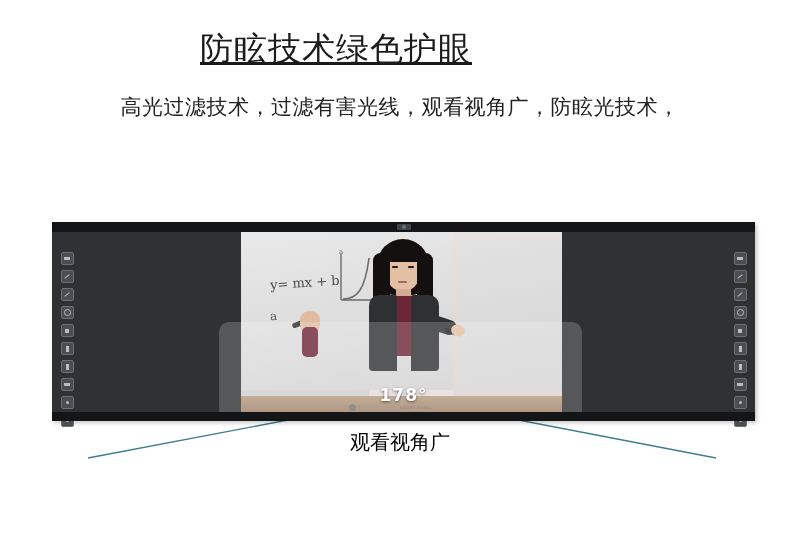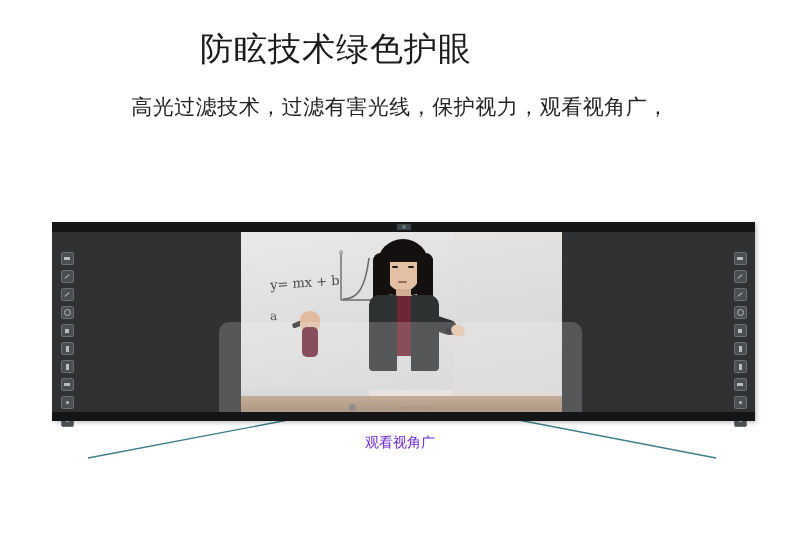--- a/index.html
+++ b/index.html
@@ -20,20 +20,21 @@
     position: absolute;
     top: 26px;
     left: 0;
     width: 672px;
     text-align: center;
     font-size: 33px;
     line-height: 46px;
     color: #1b1b1b;
     font-weight: 400;
     letter-spacing: 1px;
+    text-decoration: underline;
   }
   .subcopy {
     position: absolute;
     top: 92px;
     left: 40px;
     width: 720px;
     text-align: center;
     font-size: 21px;
     line-height: 31px;
     color: #222222;
@@ -360,32 +361,32 @@
   }
   .brand-word.small { font-size: 4px; color: #7d8287; }
 
   
   .caption {
     position: absolute;
     left: 0;
     top: 430px;
     width: 800px;
     text-align: center;
-    font-size: 14px;
+    font-size: 20px;
     line-height: 25px;
-    color: #6d28d9;
+    color: #000000;
   }
 </style>
 </head>
 <body>
 
 <div class="headline">防眩技术绿色护眼</div>
 
 <div class="subcopy">
-  <div>高光过滤技术，过滤有害光线，保护视力，观看视角广，</div>
+  <div>高光过滤技术，过滤有害光线，观看视角广，防眩光技术，</div>
 </div>
 
 <svg class="angle-lines" viewBox="0 0 800 540" width="800" height="540" aria-hidden="true">
   <line x1="88" y1="458" x2="404" y2="398" stroke="#3f7e8b" stroke-width="1.4"></line>
   <line x1="404" y1="398" x2="716" y2="458" stroke="#3f7e8b" stroke-width="1.4"></line>
 </svg>
 
 <div class="device">
 
   <div class="bezel-top">
@@ -497,20 +498,21 @@
       <div class="p-jacket-l"></div>
       <div class="p-jacket-r"></div>
       <div class="p-arm"></div>
       <div class="p-marker"></div>
       <div class="p-hand"></div>
     </div>
   </div>
 
   <div class="glare"></div>
 
+  <div class="angle-label">178°</div>
 
   <div class="bezel-bottom"></div>
   <div class="brand-strip">
     <span class="brand-mark"></span>
     <span class="brand-word">INTERACTIVE</span>
     <span class="brand-word small">SMART PANEL</span>
   </div>
 </div>
 
 <div class="caption">

